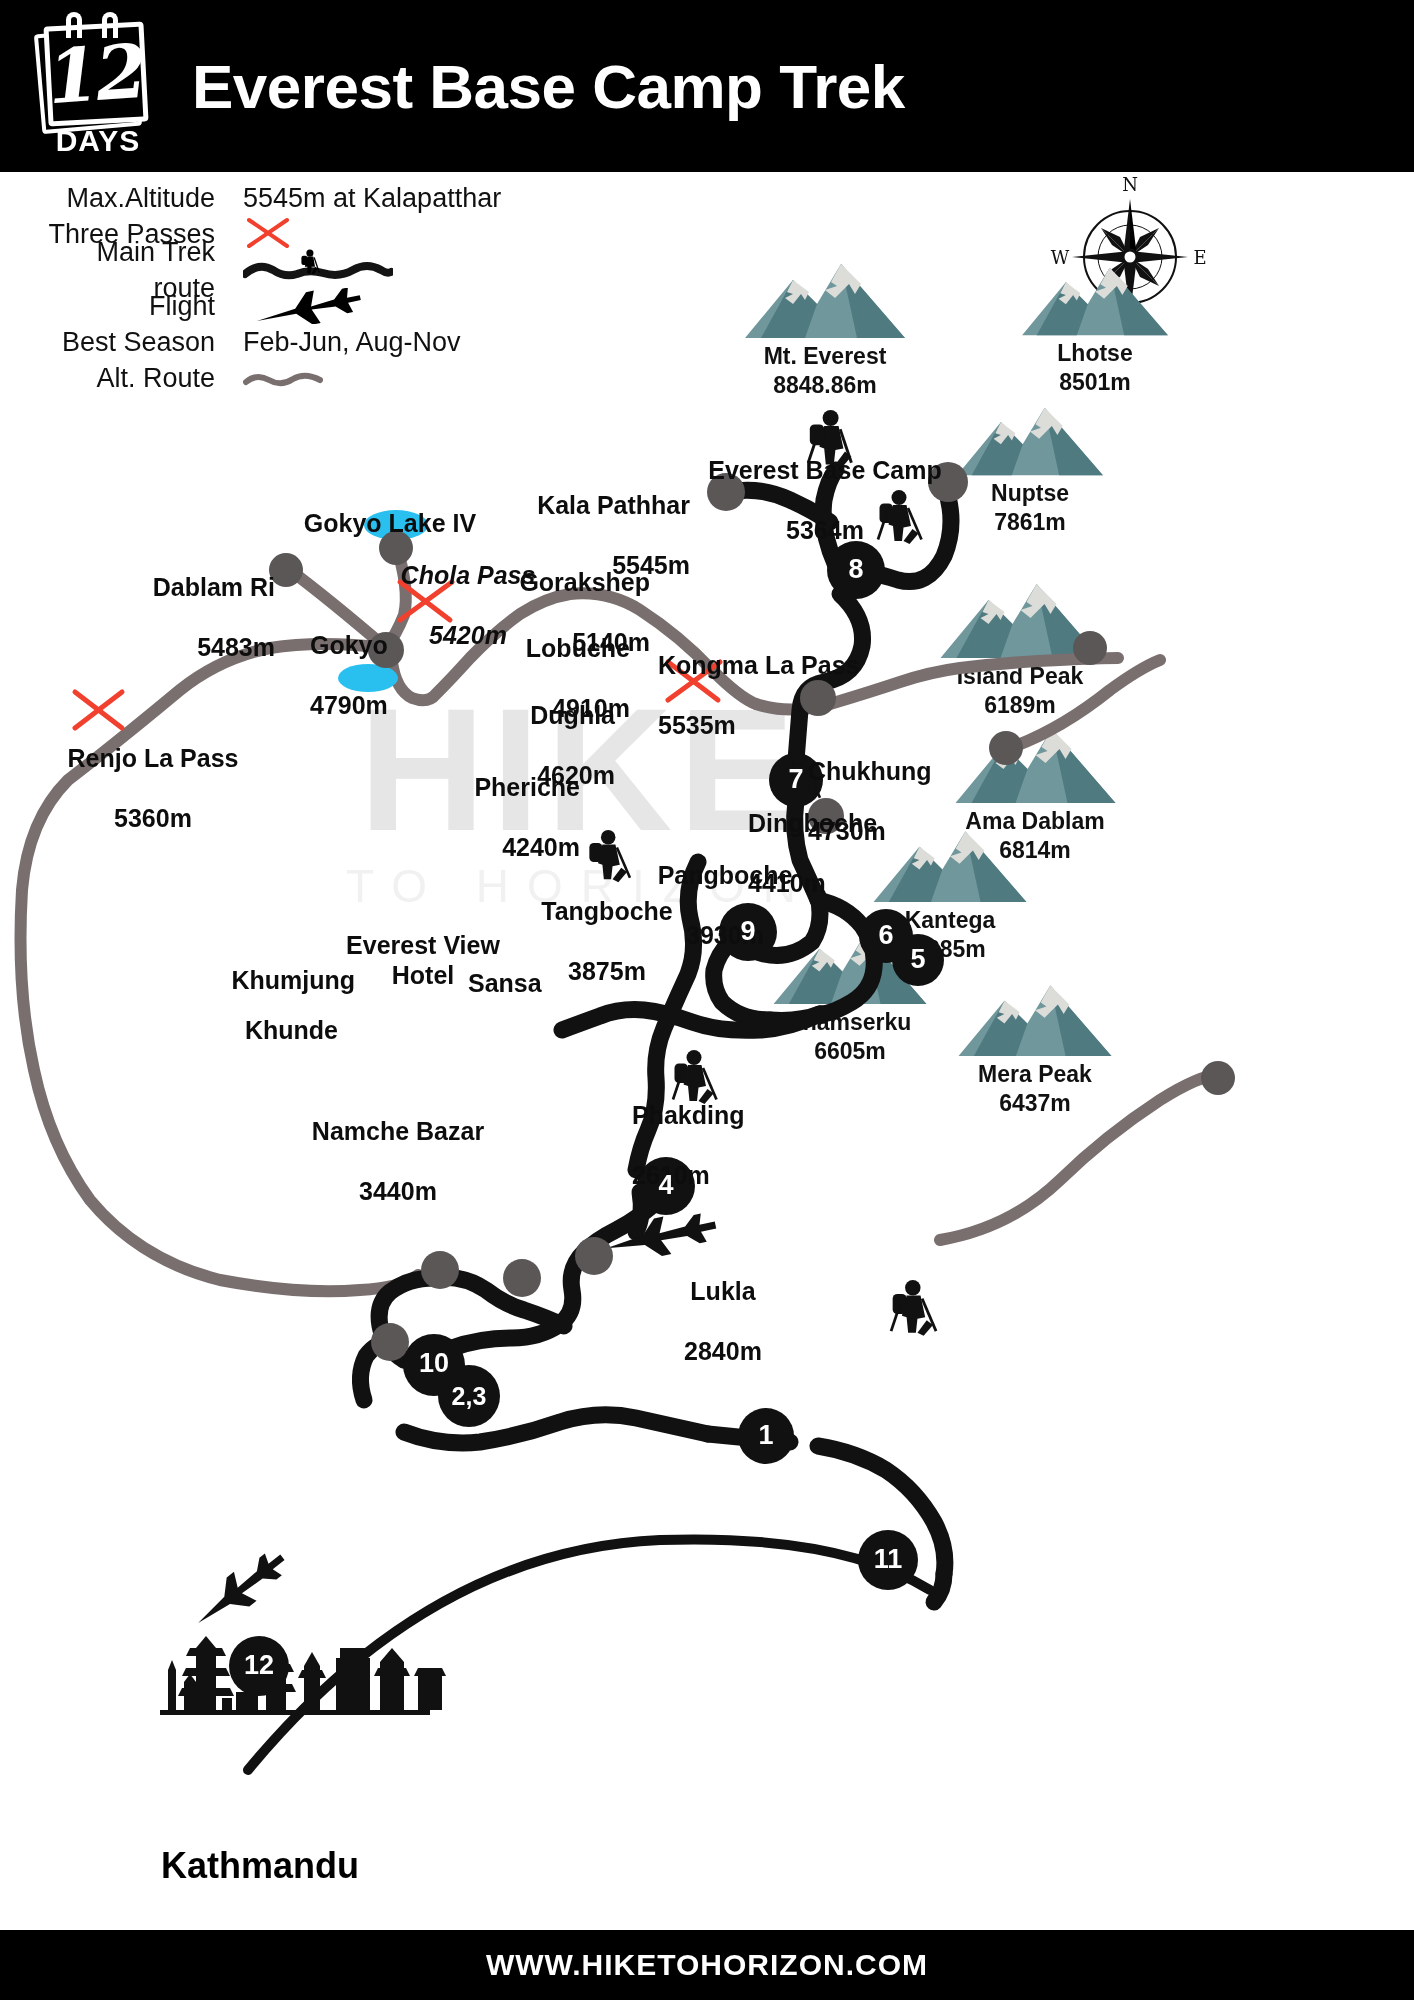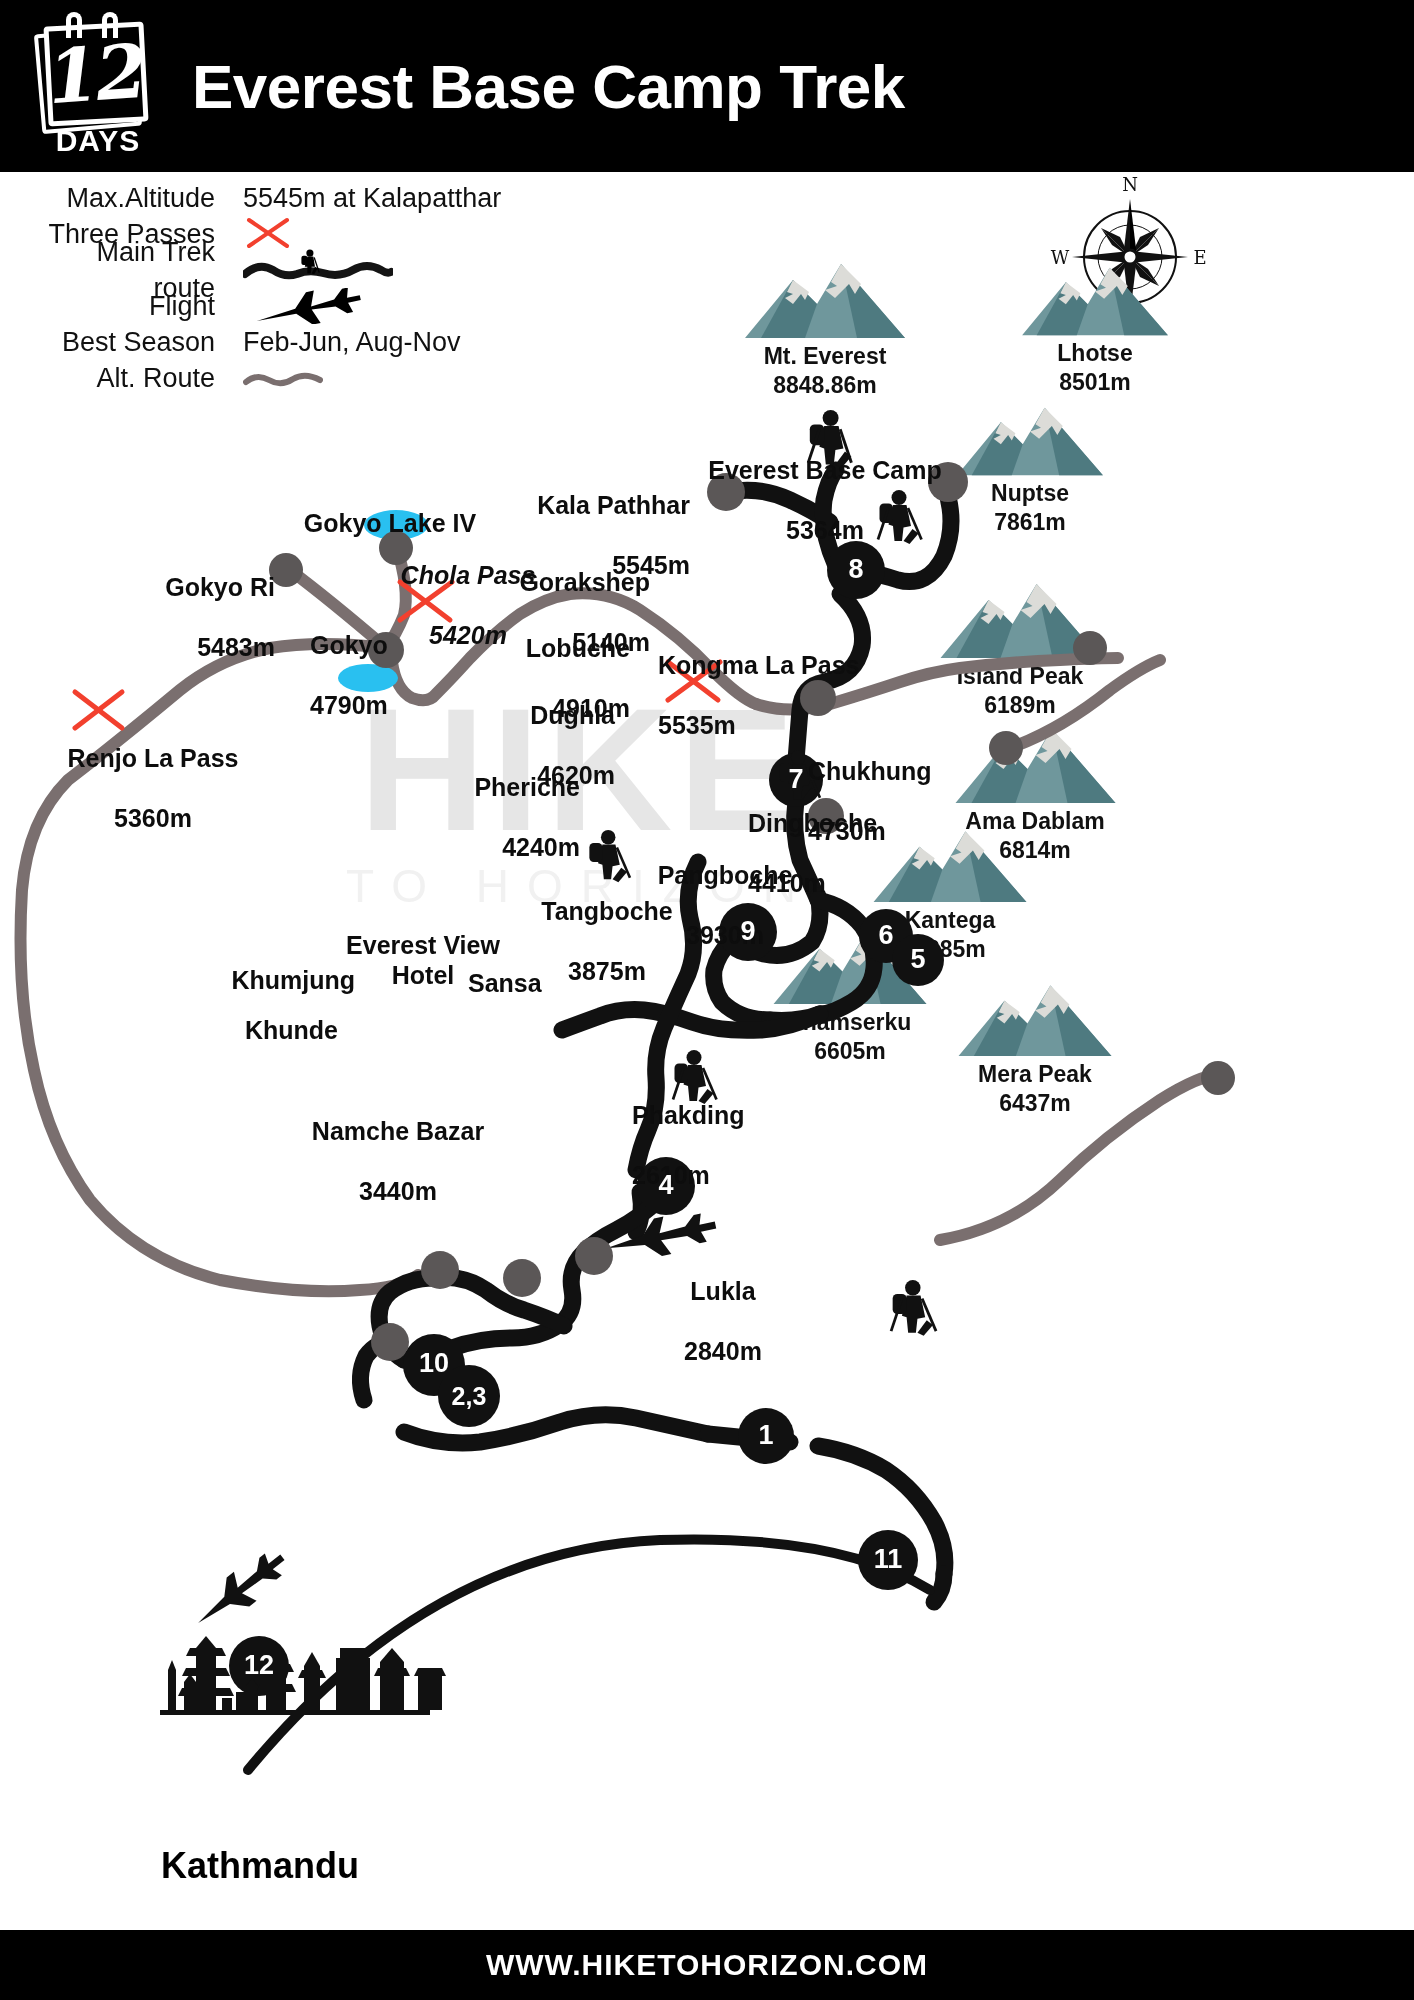--- a/index.html
+++ b/index.html
@@ -588,21 +588,21 @@
     <rect x="236" y="1522" width="12" height="18"></rect>
     <rect x="222" y="1528" width="10" height="12"></rect>
   </g>
 </svg>
 
 <div class="mlabel c" style="left:265px; top:478px; width:250px;">
   <span>Gokyo Lake IV</span>
 </div>
 
 <div class="mlabel r" style="left:75px; top:542px; width:200px;">
-  <div>Gokyo Ri</div>
+  <div>Dablam Ri</div>
   <div>5483m</div>
 </div>
 
 <div class="mlabel l" style="left:310px; top:600px; width:150px;">
   <div>Gokyo</div>
   <div>4790m</div>
 </div>
 
 <div class="mlabel c" style="left:388px; top:530px; width:160px;font-style:italic;">
   <div>Chola Pass</div>

